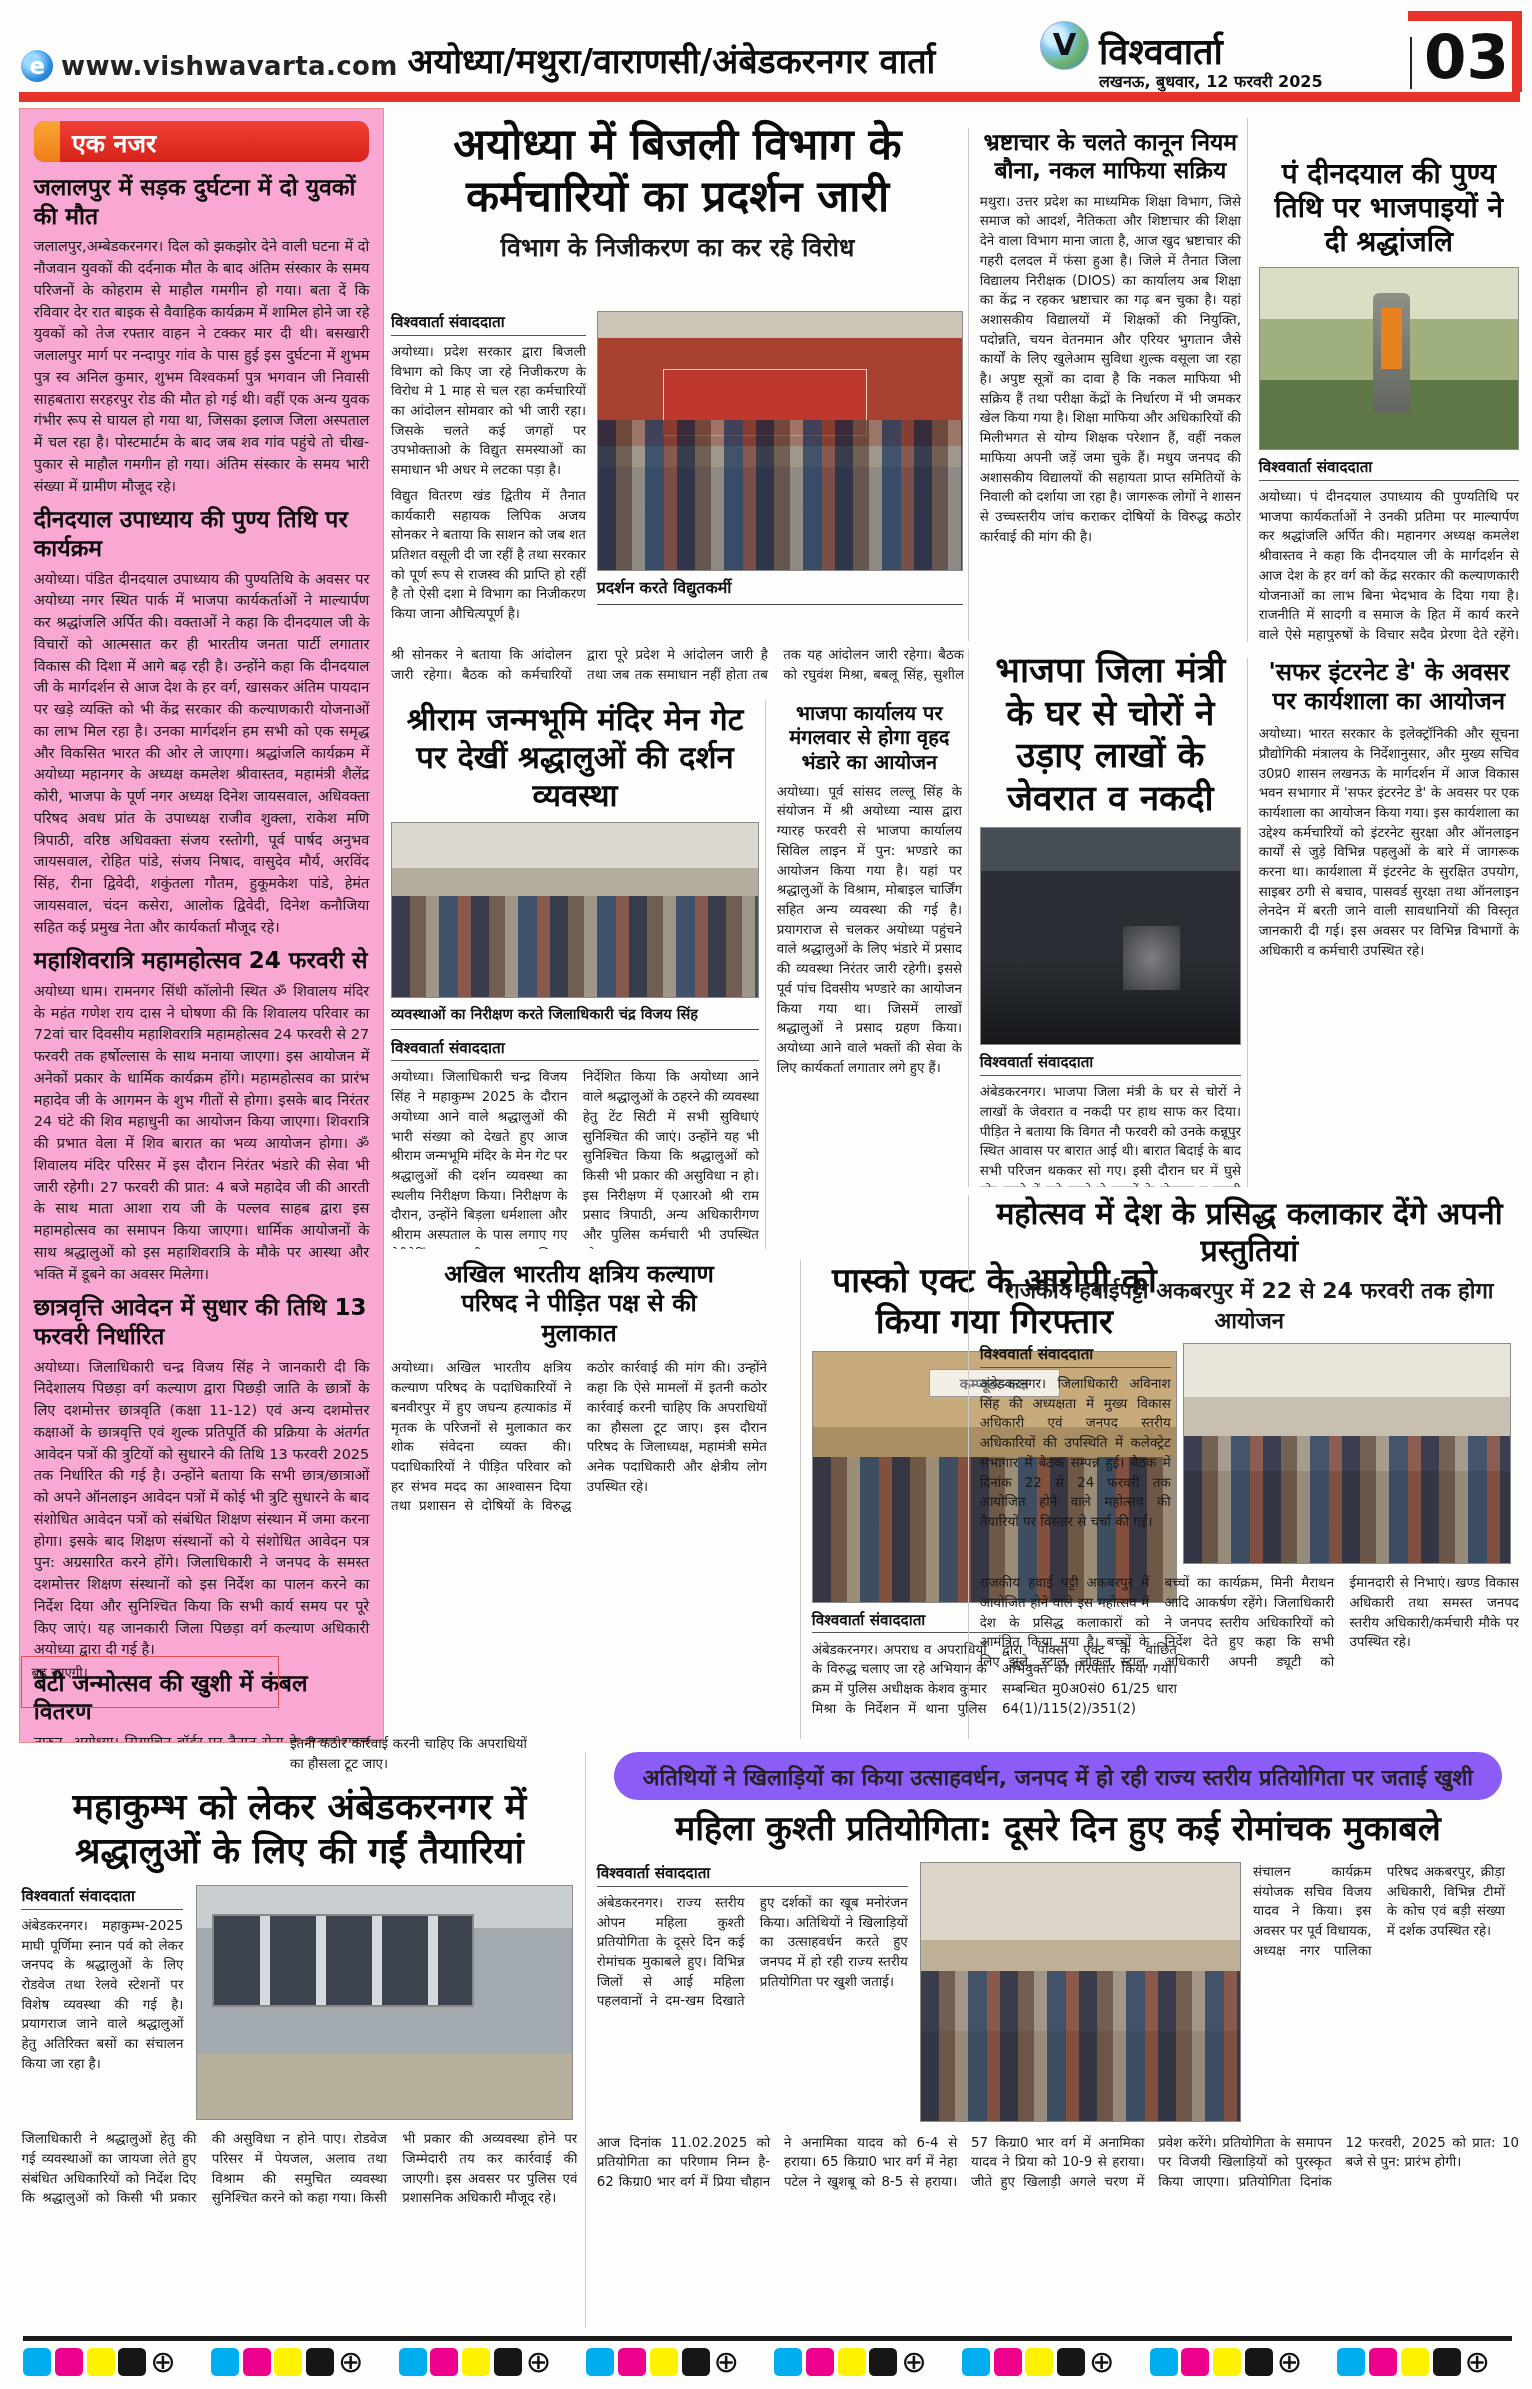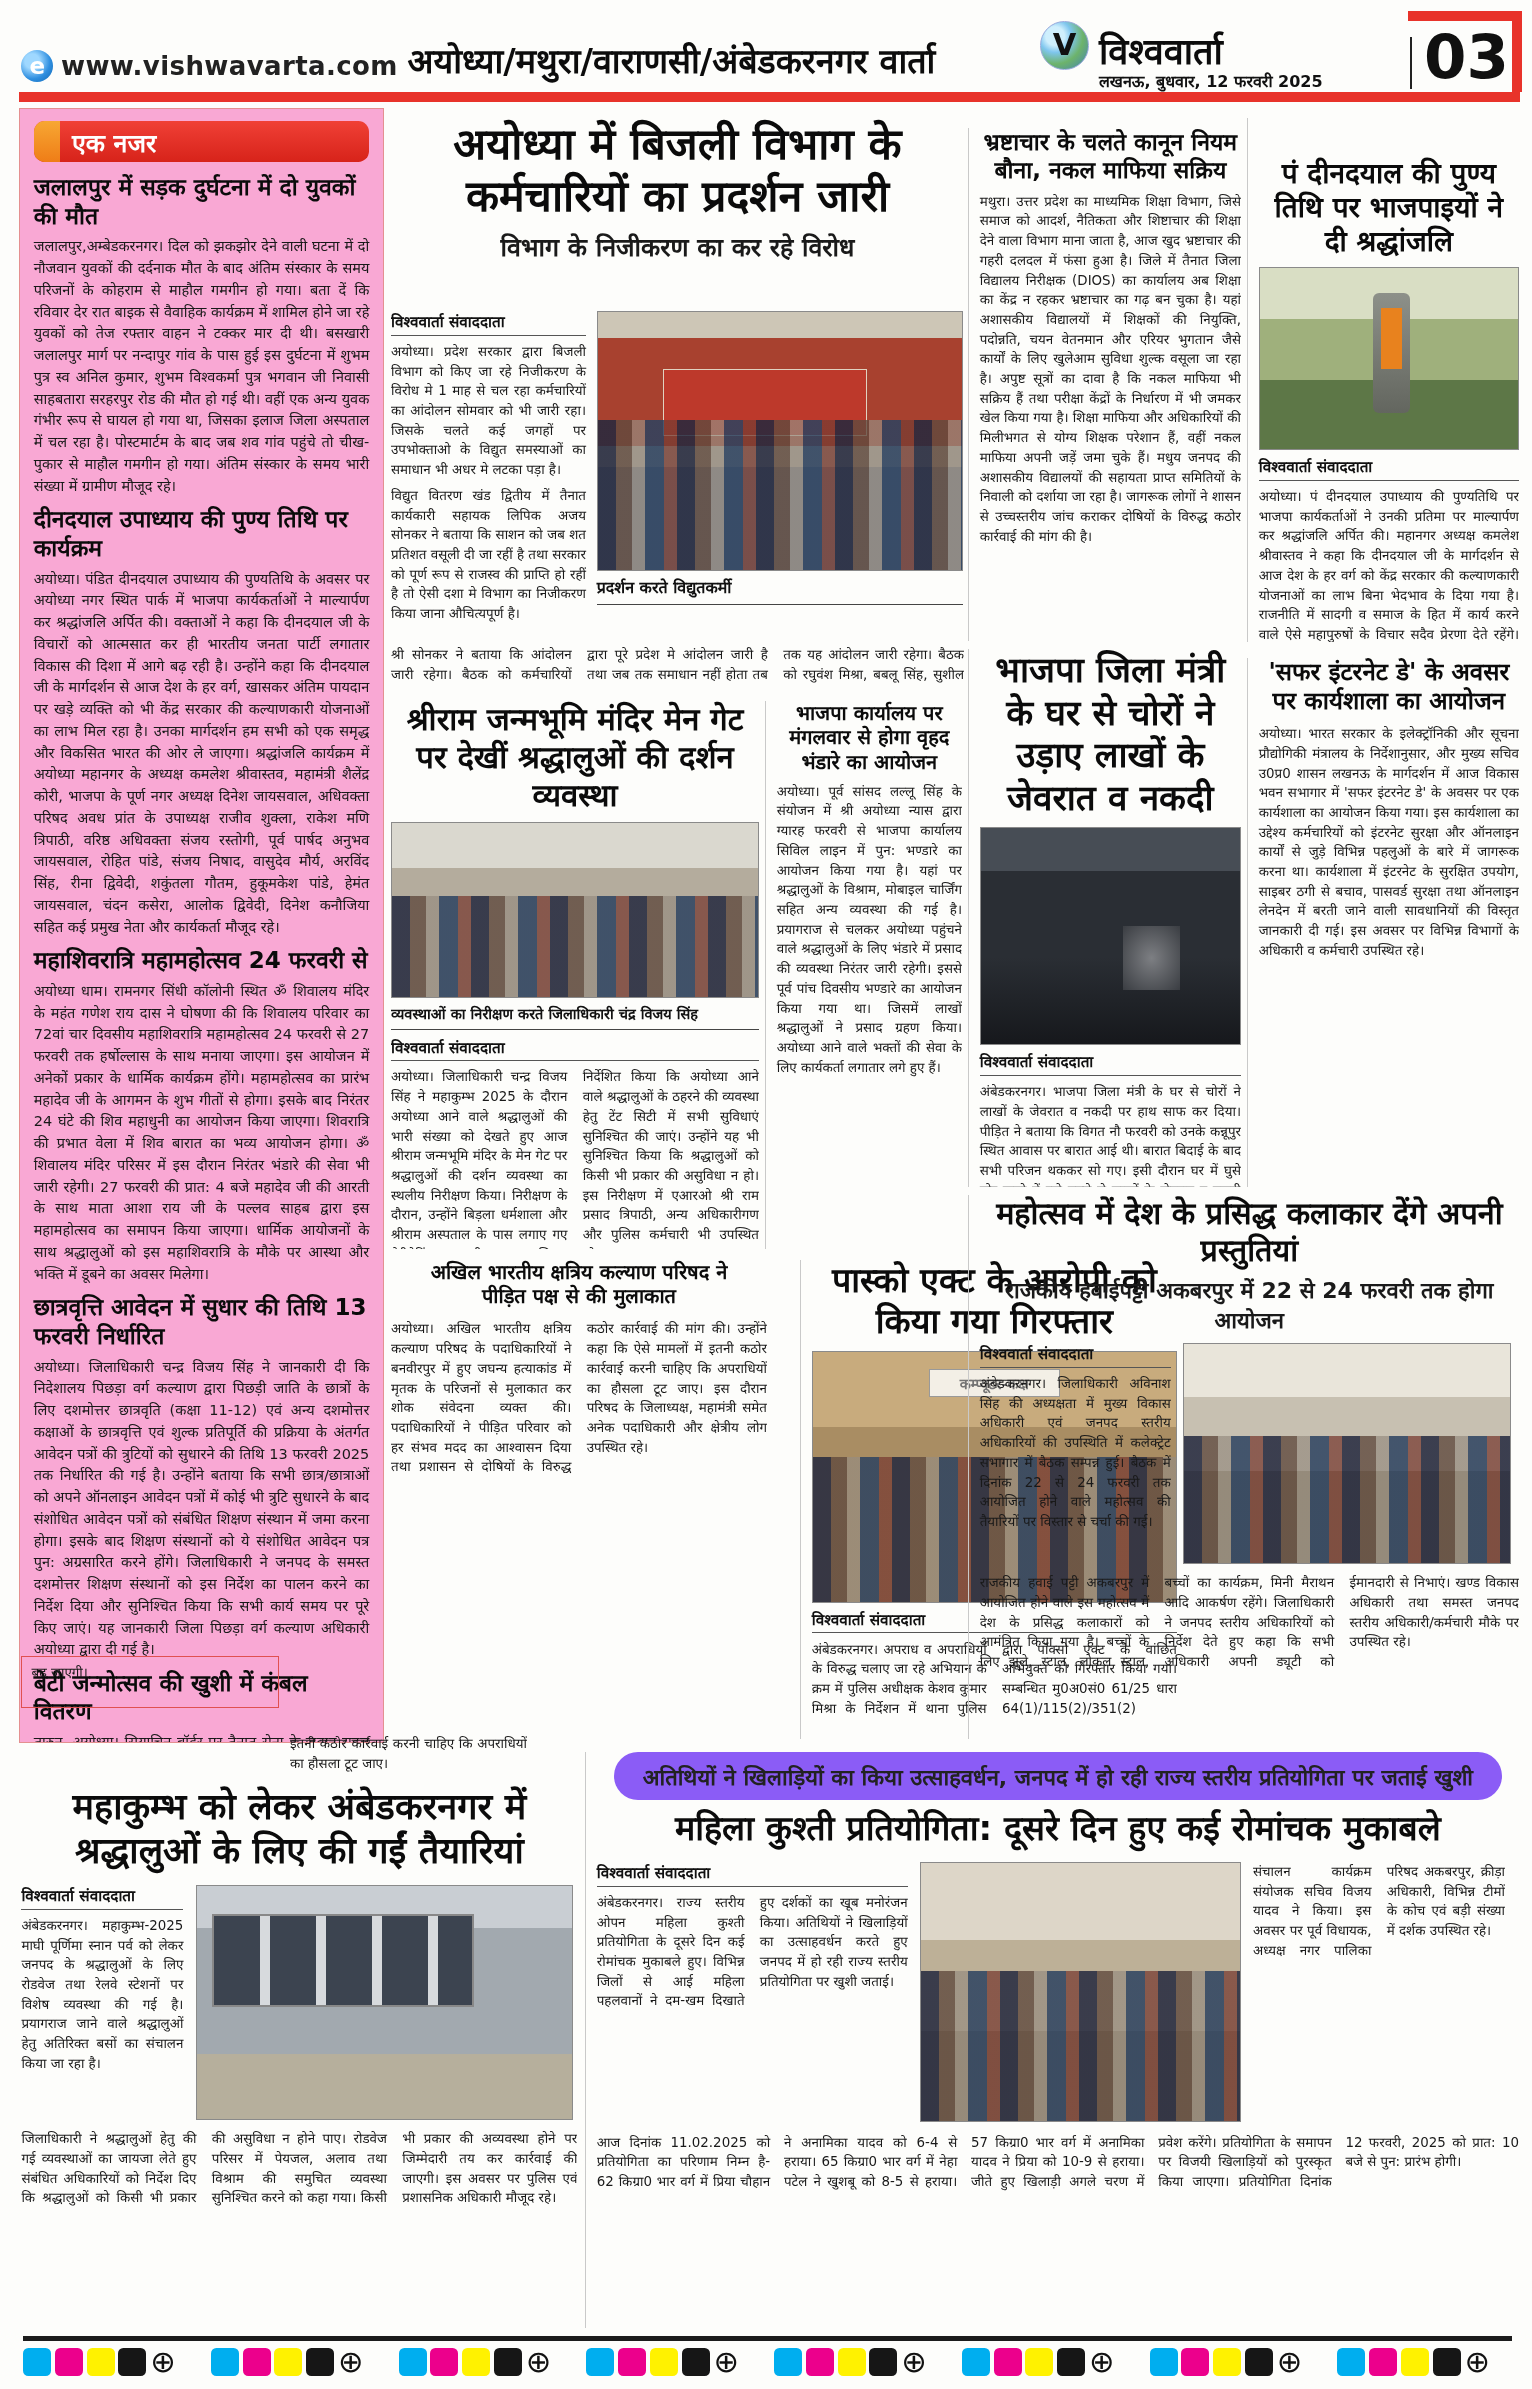--- a/index.html
+++ b/index.html
@@ -160,21 +160,21 @@
     <div class="byline" style="margin-top:6.1px;">विश्ववार्ता संवाददाता</div>
     <div class="cols2 body-txt clip" style="height:206px;">अयोध्या। जिलाधिकारी चन्द्र विजय सिंह ने महाकुम्भ 2025 के दौरान अयोध्या आने वाले श्रद्धालुओं की भारी संख्या को देखते हुए आज श्रीराम जन्मभूमि मंदिर के मेन गेट पर श्रद्धालुओं की दर्शन व्यवस्था का स्थलीय निरीक्षण किया। निरीक्षण के दौरान, उन्होंने बिड़ला धर्मशाला और श्रीराम अस्पताल के पास लगाए गए बेरीगेटिंग का भी जायजा लिया। निर्देशित किया कि अयोध्या आने वाले श्रद्धालुओं के ठहरने की व्यवस्था हेतु टेंट सिटी में सभी सुविधाएं सुनिश्चित की जाएं। उन्होंने यह भी सुनिश्चित किया कि श्रद्धालुओं को किसी भी प्रकार की असुविधा न हो। इस निरीक्षण में एआरओ श्री राम प्रसाद त्रिपाठी, अन्य अधिकारीगण और पुलिस कर्मचारी भी उपस्थित रहे।</div>
   </div>
 
   <div class="blk clip vline-l" style="left:765px; top:701px; width:197px; height:548px;">
     <div class="hl center" style="font-size:20px;">भाजपा कार्यालय पर मंगलवार से होगा वृहद भंडारे का आयोजन</div>
     <p class="body-txt" style="margin-top:7.6px;">अयोध्या। पूर्व सांसद लल्लू सिंह के संयोजन में श्री अयोध्या न्यास द्वारा ग्यारह फरवरी से भाजपा कार्यालय सिविल लाइन में पुन: भण्डारे का आयोजन किया गया है। यहां पर श्रद्धालुओं के विश्राम, मोबाइल चार्जिंग सहित अन्य व्यवस्था की गई है। प्रयागराज से चलकर अयोध्या पहुंचने वाले श्रद्धालुओं के लिए भंडारे में प्रसाद की व्यवस्था निरंतर जारी रहेगी। इससे पूर्व पांच दिवसीय भण्डारे का आयोजन किया गया था। जिसमें लाखों श्रद्धालुओं ने प्रसाद ग्रहण किया। अयोध्या आने वाले भक्तों की सेवा के लिए कार्यकर्ता लगातार लगे हुए हैं।</p>
   </div>
 
   <div class="blk clip" style="left:391px; top:1260px; width:376px; height:479px;">
-    <div class="hl center" style="font-size:20px; padding:0 30.5px;text-align:center;">अखिल भारतीय क्षत्रिय कल्याण परिषद ने पीड़ित पक्ष से की मुलाकात</div>
+    <div class="hl center" style="font-size:24px; padding:0 30.5px;text-align:center;">अखिल भारतीय क्षत्रिय कल्याण परिषद ने पीड़ित पक्ष से की मुलाकात</div>
     <div class="cols2 body-txt clip" style="margin-top:10.7px; height:359px;">अयोध्या। अखिल भारतीय क्षत्रिय कल्याण परिषद के पदाधिकारियों ने बनवीरपुर में हुए जघन्य हत्याकांड में मृतक के परिजनों से मुलाकात कर शोक संवेदना व्यक्त की। पदाधिकारियों ने पीड़ित परिवार को हर संभव मदद का आश्वासन दिया तथा प्रशासन से दोषियों के विरुद्ध कठोर कार्रवाई की मांग की। उन्होंने कहा कि ऐसे मामलों में इतनी कठोर कार्रवाई करनी चाहिए कि अपराधियों का हौसला टूट जाए। इस दौरान परिषद के जिलाध्यक्ष, महामंत्री समेत अनेक पदाधिकारी और क्षेत्रीय लोग उपस्थित रहे।</div>
   </div>
 
   <div class="blk clip vline-l" style="left:800px; top:1260px; width:377px; height:479px;">
     <div class="hl center" style="font-size:34px;">पास्को एक्ट के आरोपी को किया गया गिरफ्तार</div>
     <div class="photo ph-pasco crowd" style="height:252px; margin-top:7.6px;">
       <span class="sign">कम्प्यूटर-कक्ष</span>
     </div>
     <div class="byline" style="margin-top:6.1px;">विश्ववार्ता संवाददाता</div>
     <div class="cols2 body-txt clip" style="height:92px;">अंबेडकरनगर। अपराध व अपराधियों के विरुद्ध चलाए जा रहे अभियान के क्रम में पुलिस अधीक्षक केशव कुमार मिश्रा के निर्देशन में थाना पुलिस द्वारा पॉक्सो एक्ट के वांछित अभियुक्त को गिरफ्तार किया गया। सम्बन्धित मु0अ0सं0 61/25 धारा 64(1)/115(2)/351(2) बीएनएस व 5M/6 पाक्सो एक्ट से अवगत कराते हुए अभियुक्त को दिनांक 11.02.25 को समय करीब 08.10 बजे सुबह गिरफ्तार कर हिरासत पुलिस में लिया गया। अभियुक्त को मा0 न्यायालय के समक्ष पेश कर जेल भेजा गया।</div>

